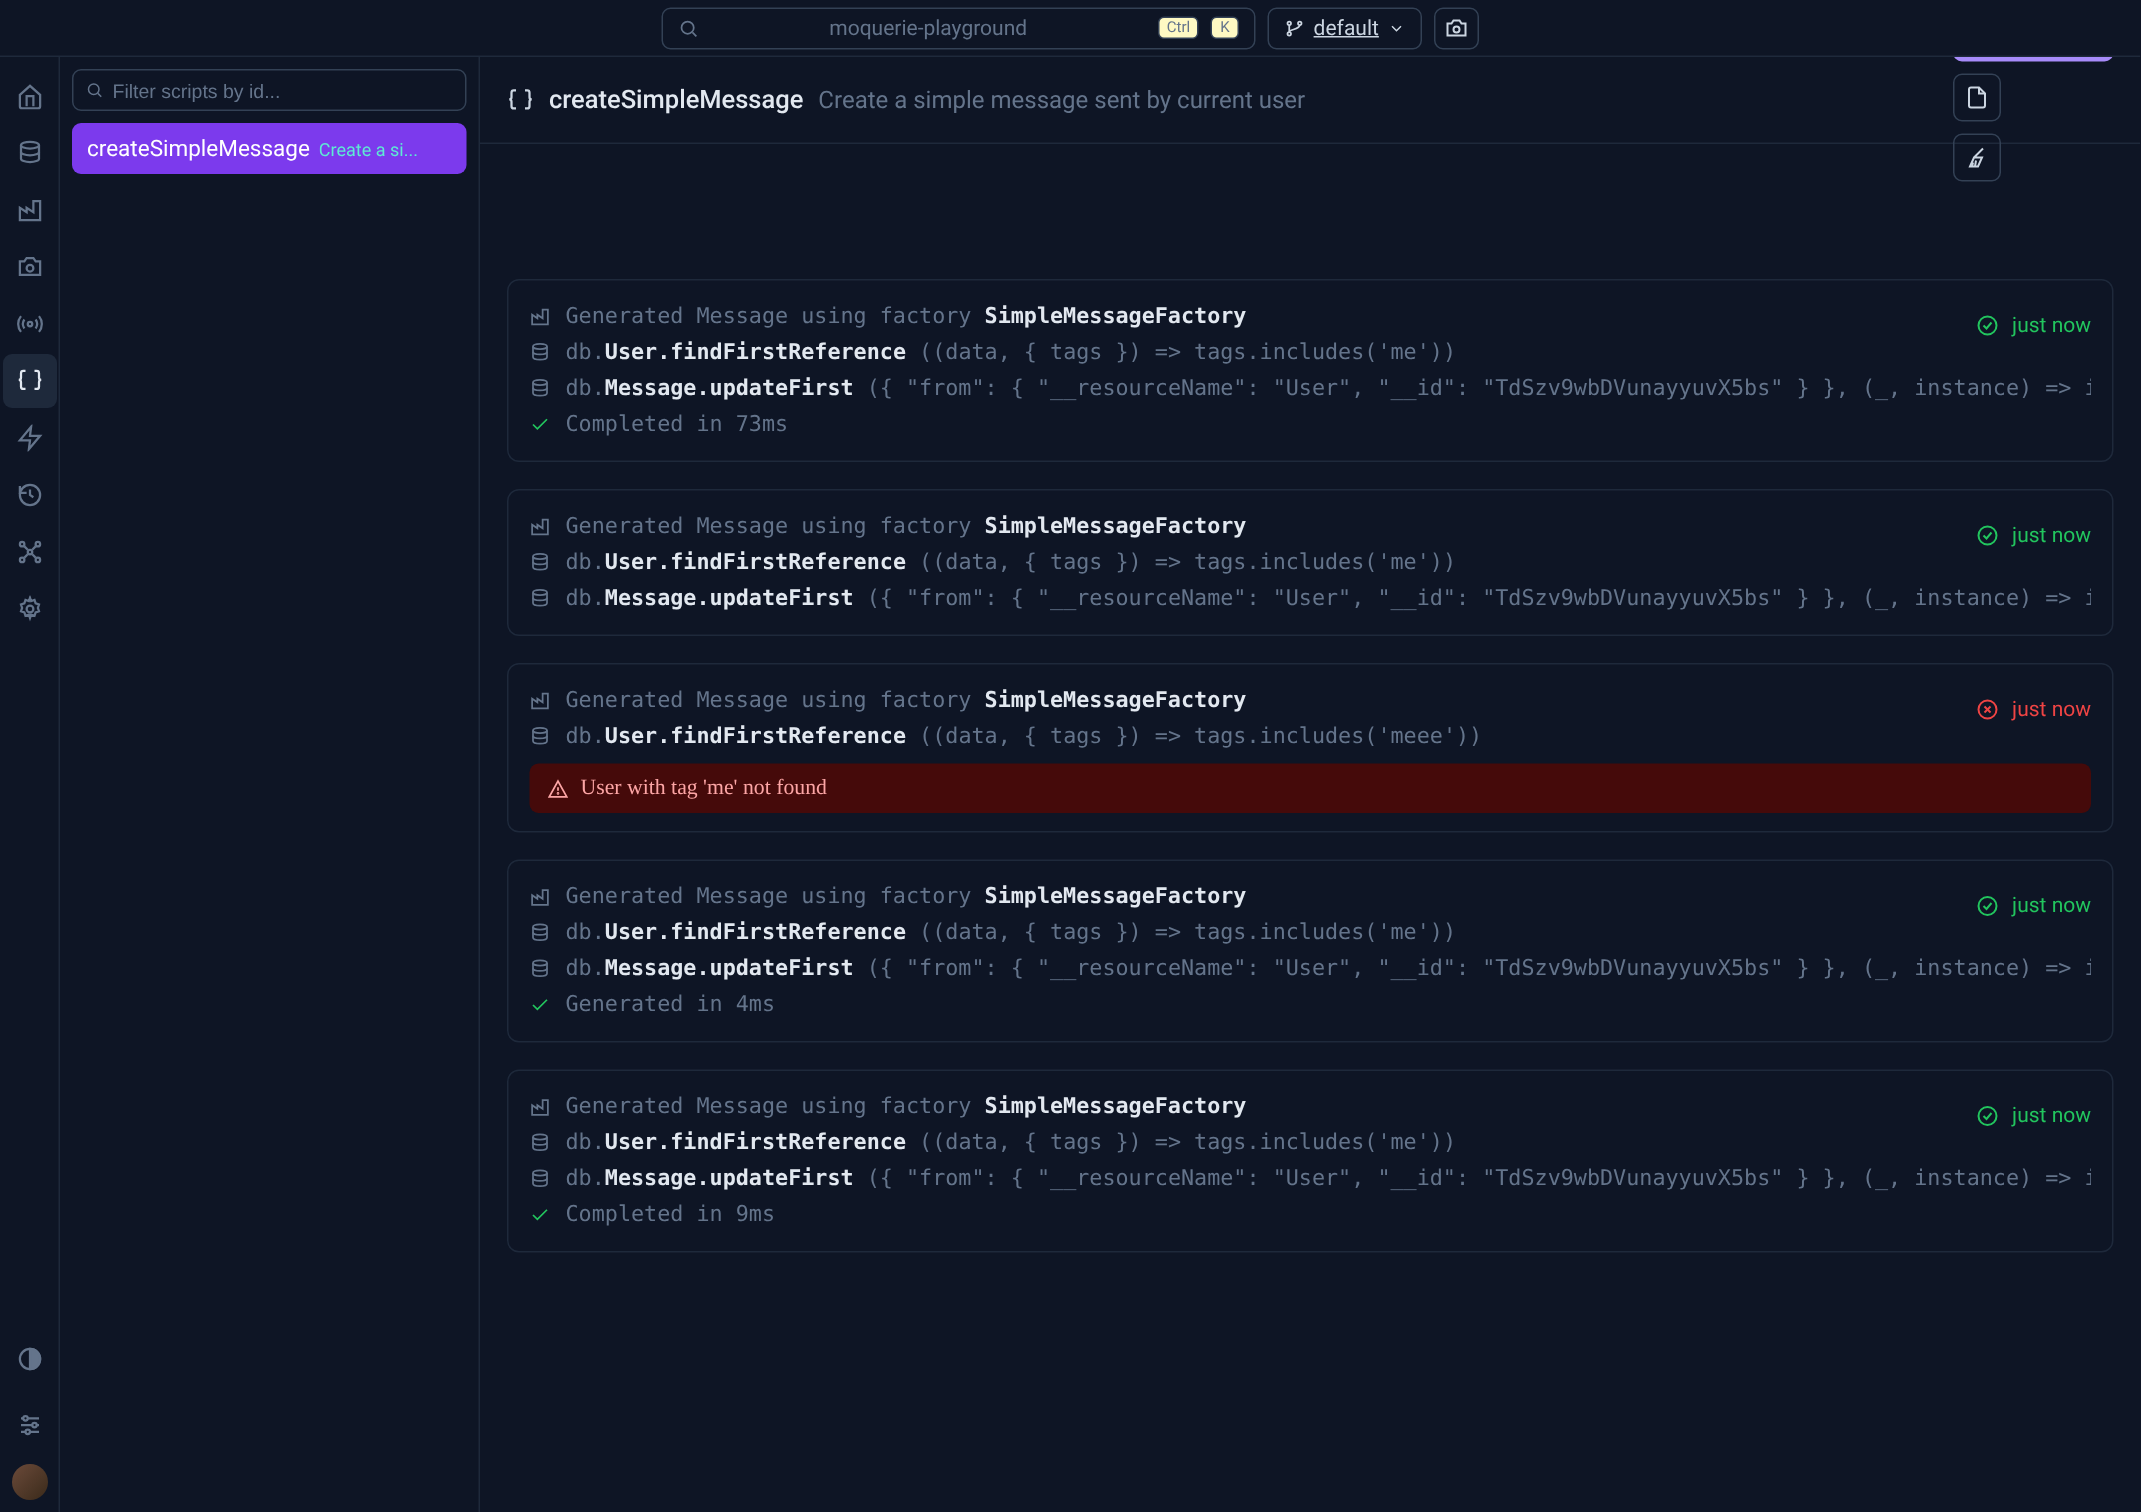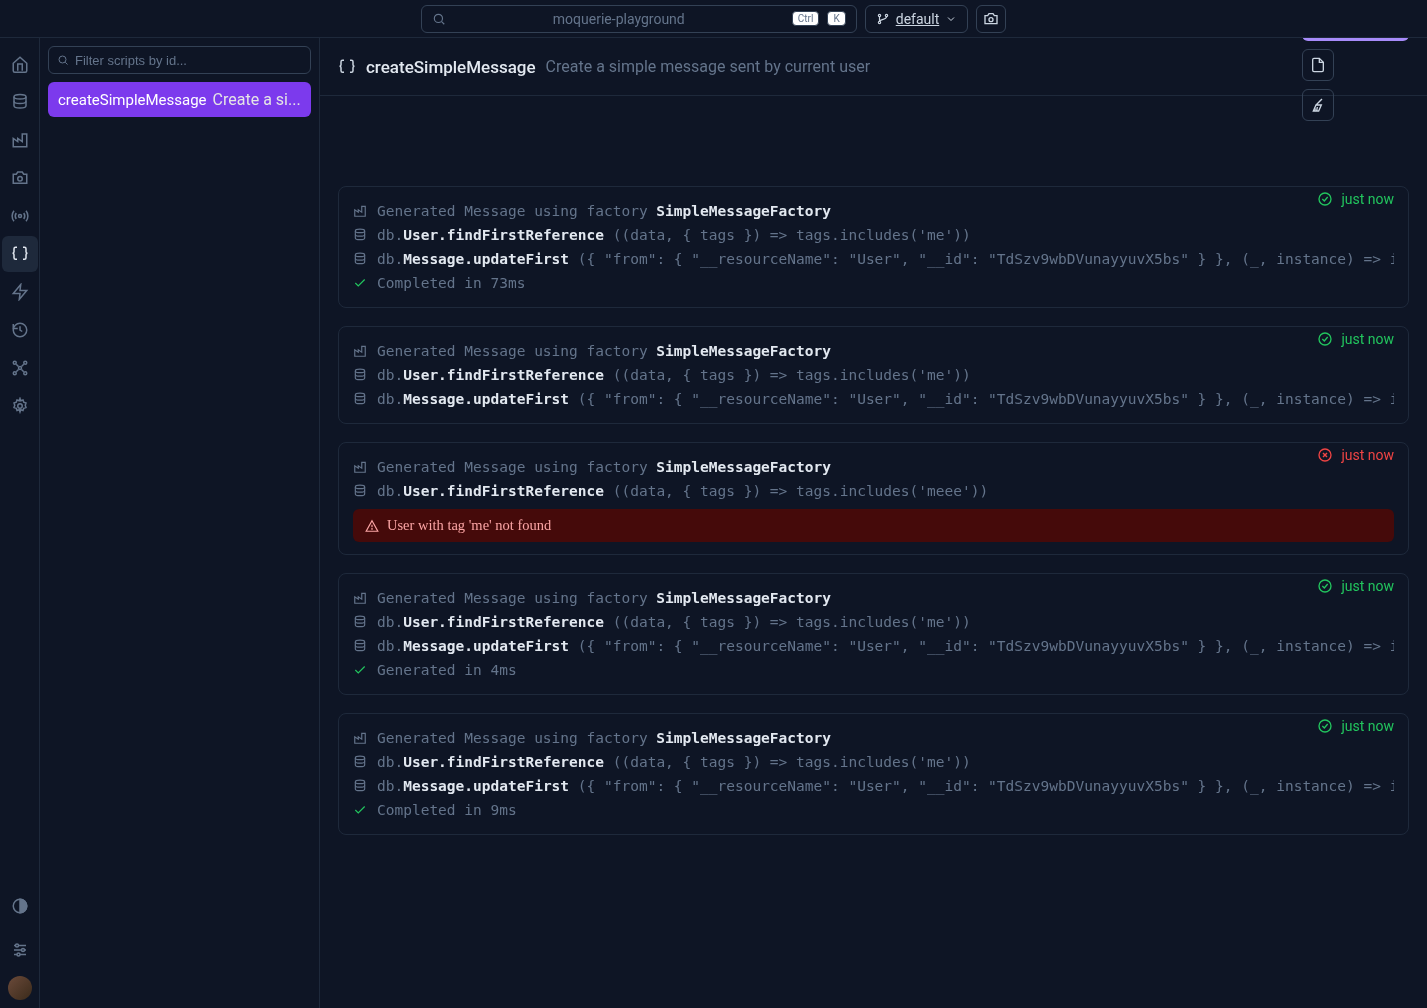--- a/index.html
+++ b/index.html
@@ -27,36 +27,36 @@
       border-bottom: 1px solid #1e293b;
     }
     .search-box {
       display: flex;
       align-items: center;
       gap: 8px;
       background: transparent;
       border: 1px solid #334155;
       border-radius: 6px;
       padding: 4px 10px;
-      width: 436px;
+      width: 396px;
       height: 28px;
     }
     .search-box-text {
       color: #64748b;
       font-size: 14px;
       flex: 1;
       text-align: center;
     }
     .kbd {
       border: 1px solid #334155;
       border-radius: 4px;
       padding: 1px 5px;
       font-size: 10px;
       color: #64748b;
-      background: #ffffff;
+      background: #fef9c3;
     }
     .branch-selector {
       display: flex;
       align-items: center;
       gap: 6px;
       border: 1px solid #334155;
       border-radius: 6px;
       padding: 4px 10px;
       height: 28px;
       color: #cbd5e1;
@@ -153,22 +153,22 @@
       align-items: baseline;
       gap: 6px;
       cursor: pointer;
     }
     .script-item-name {
       color: #fff;
       font-size: 15px;
       white-space: nowrap;
     }
     .script-item-desc {
-      color: #e5e5e5;
-      font-size: 16px;
+      color: #5eead4;
+      font-size: 12px;
       white-space: nowrap;
       overflow: hidden;
       text-overflow: ellipsis;
     }
     
     
     .main {
       flex: 1;
       display: flex;
       flex-direction: column;
@@ -232,21 +232,21 @@
     }
     .log-card {
       border: 1px solid #1e293b;
       border-radius: 8px;
       padding: 12px 14px;
       margin-bottom: 18px;
       position: relative;
     }
     .log-status {
       position: absolute;
-      top: 4px;
+      top: 22px;
       right: 14px;
       display: flex;
       align-items: center;
       gap: 8px;
       font-size: 14px;
     }
     .log-status.success { color: #22c55e; }
     .log-status.error { color: #ef4444; }
     .log-line {
       display: flex;

